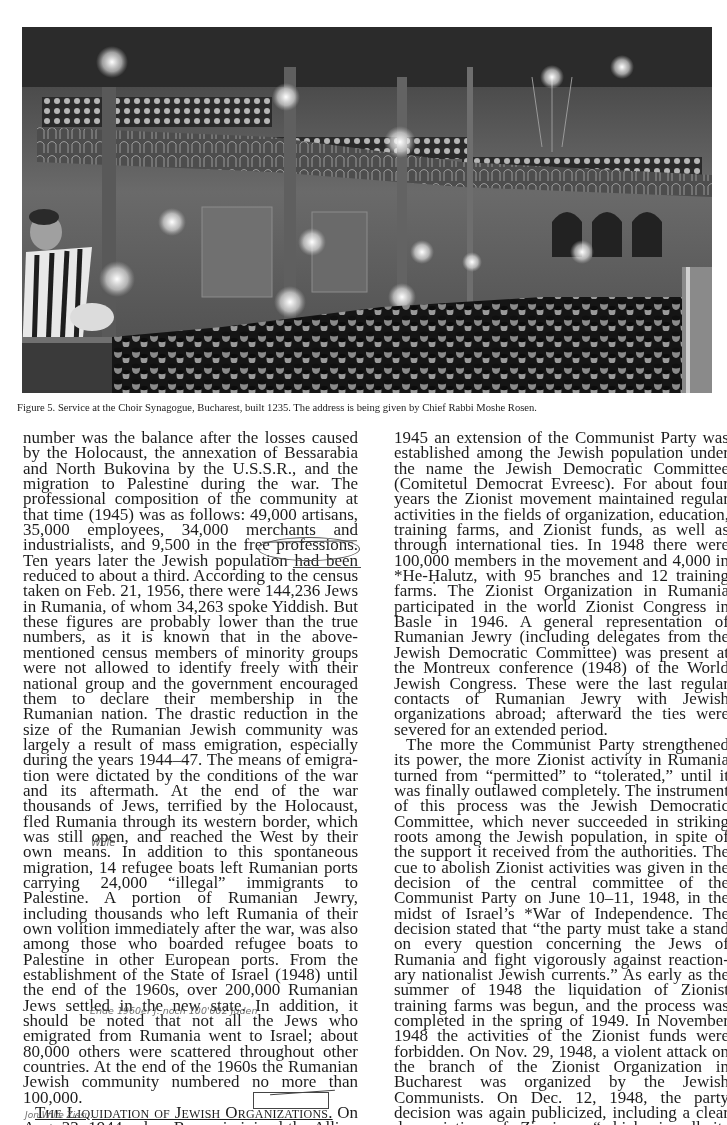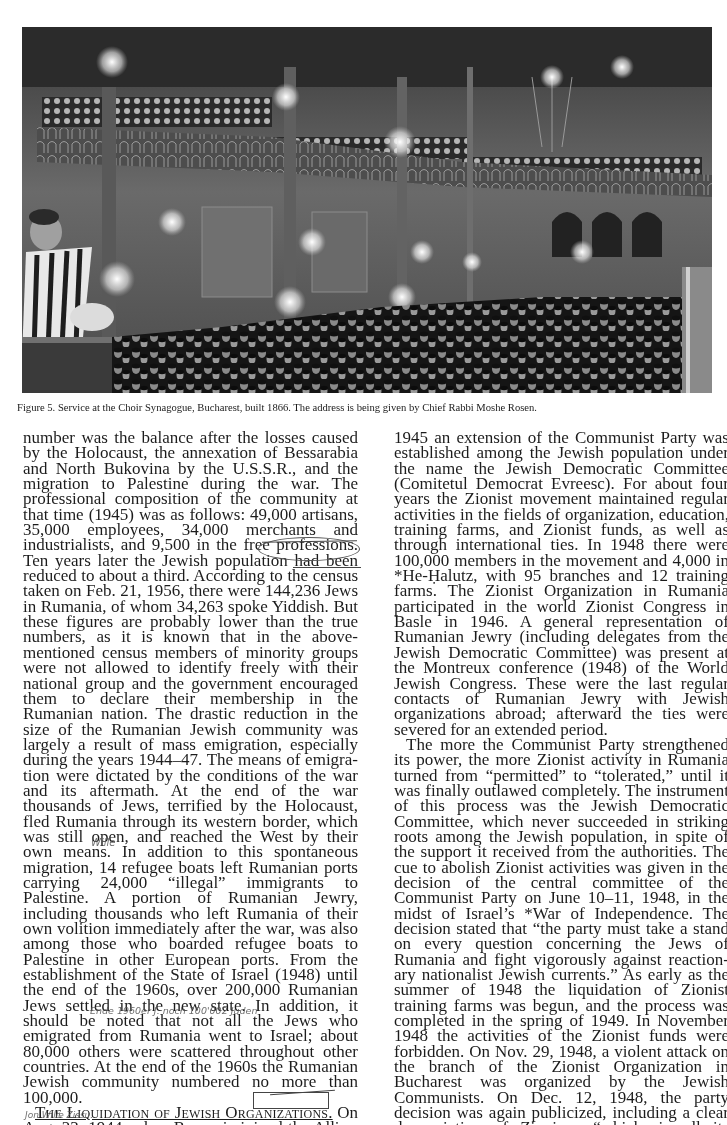--- a/index.html
+++ b/index.html
@@ -123,21 +123,21 @@
       <line x1="45" y1="224" x2="40" y2="320"></line>
       <line x1="58" y1="222" x2="54" y2="318"></line>
     </g>
 
     <rect x="0" y="310" width="90" height="56" fill="#3a3a3a"></rect>
     <rect x="0" y="310" width="90" height="6" fill="#707070"></rect>
     <ellipse cx="70" cy="290" rx="22" ry="14" fill="#dcdcdc"></ellipse>
   </svg>
 </div>
 
-<div class="caption">Figure 5. Service at the Choir Synagogue, Bucharest, built 1866. The address is being given by Chief Rabbi Moshe Rosen.</div>
+<div class="caption">Figure 5. Service at the Choir Synagogue, Bucharest, built 1235. The address is being given by Chief Rabbi Moshe Rosen.</div>
 
 <div class="col left">
   <p>number was the balance after the losses caused by the Holocaust, the annexation of Bessarabia and North Bukovina by the U.S.S.R., and the migration to Palestine during the war. The professional composition of the community at that time (1945) was as follows: 49,000 artisans, 35,000 employees, 34,000 merchants and industri­alists, and 9,500 in the free professions. Ten years later the Jewish population had been reduced to about a third. According to the census taken on Feb. 21, 1956, there were 144,236 Jews in Rumania, of whom 34,263 spoke Yiddish. But these figures are probably lower than the true numbers, as it is known that in the above-mentioned census members of minority groups were not allowed to identify freely with their national group and the government encouraged them to declare their membership in the Rumanian nation. The drastic reduction in the size of the Rumanian Jewish community was largely a result of mass emigration, especially during the years 1944–47. The means of emigra­tion were dictated by the conditions of the war and its aftermath. At the end of the war thousands of Jews, terrified by the Holocaust, fled Rumania through its western border, which was still open, and reached the West by their own means. In addition to this spontaneous migration, 14 refugee boats left Rumanian ports carrying 24,000 “illegal” immigrants to Palestine. A portion of Rumanian Jewry, including thousands who left Rumania of their own volition immediately after the war, was also among those who boarded refugee boats to Palestine in other European ports. From the establishment of the State of Israel (1948) until the end of the 1960s, over 200,000 Rumanian Jews settled in the new state. In addition, it should be noted that not all the Jews who emigrated from Rumania went to Israel; about 80,000 others were scattered throughout other countries. At the end of the 1960s the Rumanian Jewish community numbered no more than 100,000.</p>
   <p class="indent"><span class="smallcaps">The Liquidation of Jewish Organizations.</span><span> On Aug. 23, 1944, when Rumania joined the Allies, the Zionist movement came up from underground to operate legally and openly through all its currents and institutions. The same was true of the Jewish Party, which was reorganized as the representative body of Rumanian Jewry and headed by the Zionist leader A. L. *Zissu. In</span></p>
 </div>
 
 <div class="col right">
   <p>1945 an extension of the Communist Party was established among the Jewish population under the name the Jewish Democratic Committee (Comitetul Democrat Evreesc). For about four years the Zionist movement maintained regular activities in the fields of organization, education, training farms, and Zionist funds, as well as through international ties. In 1948 there were 100,000 members in the movement and 4,000 in *He-Ḥalutz, with 95 branches and 12 training farms. The Zionist Organization in Rumania participated in the world Zionist Congress in Basle in 1946. A general representation of Rumanian Jewry (including delegates from the Jewish Democratic Committee) was present at the Montreux conference (1948) of the World Jewish Congress. These were the last regular contacts of Rumanian Jewry with Jewish organizations abroad; afterward the ties were severed for an extended period.</p>
   <p class="indent">The more the Communist Party strengthened its power, the more Zionist activity in Rumania turned from “permit­ted” to “tolerated,” until it was finally outlawed complete­ly. The instrument of this process was the Jewish Democrat­ic Committee, which never succeeded in striking roots among the Jewish population, in spite of the support it received from the authorities. The cue to abolish Zionist activities was given in the decision of the central committee of the Communist Party on June 10–11, 1948, in the midst of Israel’s *War of Independence. The decision stated that “the party must take a stand on every question concerning the Jews of Rumania and fight vigorously against reaction­ary nationalist Jewish currents.” As early as the summer of 1948 the liquidation of Zionist training farms was begun, and the process was completed in the spring of 1949. In November 1948 the activities of the Zionist funds were forbidden. On Nov. 29, 1948, a violent attack on the branch of the Zionist Organization in Bucharest was organized by the Jewish Communists. On Dec. 12, 1948, the party decision was again publicized, including a clear denuncia­tion of Zionism, “which, in all its manifestations, is a reactionary nationalist movement of the Jewish bourgeoi­sie, supported by American imperialism, that attempts to isolate the masses of Jewish workers from the people among whom they live.” This statement was published in the wake of a bitter press campaign against Zionism during Novem­ber and December 1948.</p>
 </div>

